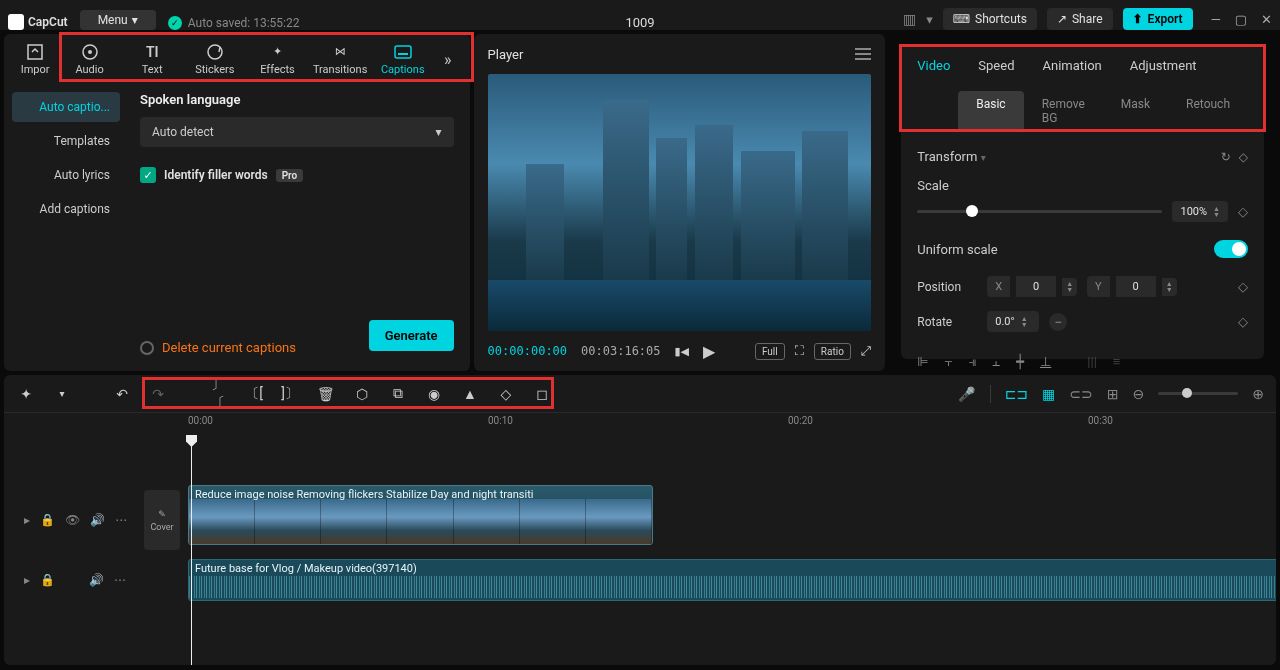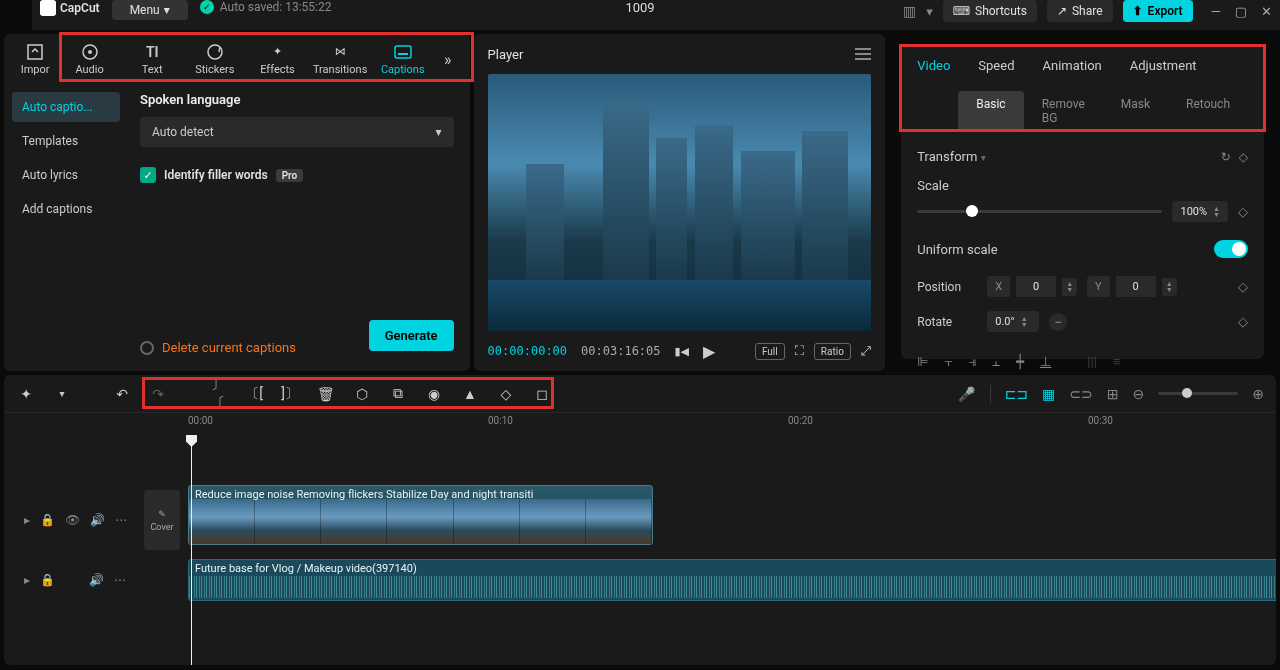--- a/index.html
+++ b/index.html
@@ -1,37 +1,37 @@
 <!DOCTYPE html>
 <html><head>
 <meta charset="utf-8">
 <style>
 * { margin:0; padding:0; box-sizing:border-box; font-family:-apple-system,BlinkMacSystemFont,"Segoe UI",Roboto,sans-serif; }
 body { background:#0a0a0a; color:#e0e0e0; font-size:13px; width:1280px; height:670px; overflow:hidden; position:relative; }
-.topbar { height:30px; background:#1a1a1a; display:flex; align-items:flex-start; padding:0 8px; gap:12px;margin-left:32px; }
+.topbar { height:30px; background:#1a1a1a; display:flex; align-items:flex-end; padding:0 8px; gap:12px; }
 .logo { display:flex; align-items:center; gap:4px; font-size:12px; font-weight:600; }
 .logo-icon { width:16px; height:16px; background:#fff; border-radius:3px; display:inline-block; }
 .menu-btn { background:#333; padding:3px 18px; border-radius:4px; font-size:12px; display:flex; align-items:center; gap:4px; cursor:pointer; }
 .autosave { display:flex; align-items:center; gap:6px; color:#888; font-size:12px; }
 .check-icon { width:14px; height:14px; background:#00d4aa; border-radius:50%; display:flex; align-items:center; justify-content:center; font-size:9px; color:#000; }
 .projname { position:absolute; left:50%; transform:translateX(-50%); font-size:13px; color:#ddd; }
 .topbar-right { margin-left:auto; display:flex; align-items:center; gap:10px; }
 .tr-btn { background:#2a2a2a; padding:4px 10px; border-radius:4px; font-size:12px; display:flex; align-items:center; gap:5px; cursor:pointer; }
 .export-btn { background:#00d4e0; color:#000; font-weight:600; }
 .wincontrols { display:flex; gap:14px; color:#aaa; font-size:13px; margin-left:8px; }
 .mainrow { display:flex; height:345px; }
 .leftpanel { width:475px; background:#1a1a1a; border-radius:6px; margin:4px; display:flex; position:relative; }
 .redbox { border:3px solid #e03030; position:absolute; pointer-events:none; z-index:50; }
 .red1 { left:55px; top:-2px; width:415px; height:50px; }
 .medianav { width:65px; height:50px; display:flex; flex-direction:column; align-items:center; justify-content:center; gap:2px; font-size:11px; color:#ccc; cursor:pointer; }
 .medianav.active { color:#00d4e0; }
 .medianav-row { display:flex; position:absolute; top:0; left:0; right:0; padding:0 8px; align-items:center; }
 .medianav-icon { width:18px; height:18px; display:flex; align-items:center; justify-content:center; }
 .chevmore { margin-left:auto; padding:0 10px; color:#ccc; cursor:pointer; font-size:16px; }
-.leftsub { width:120px; padding-top:58px; display:flex; flex-direction:column; gap:4px; padding-left:8px; padding-right:4px; }
+.leftsub { width:120px; padding-top:58px; display:flex; flex-direction:column; gap:4px; padding-left:8px; padding-right:4px;text-align:right; }
 .subitem { padding:8px 10px; border-radius:4px; font-size:12px; color:#ccc; cursor:pointer; }
 .subitem.active { background:#2a3a42; color:#00d4e0; }
 .leftcontent { flex:1; padding:58px 16px 16px 16px; display:flex; flex-direction:column; }
 .lbl { font-size:13px; font-weight:600; color:#eee; margin-bottom:10px; }
 .select { background:#2a2a2a; border-radius:4px; padding:8px 12px; font-size:12px; color:#ccc; display:flex; justify-content:space-between; align-items:center; cursor:pointer; }
 .checkrow { display:flex; align-items:center; gap:8px; margin-top:20px; font-size:12px; }
 .chkbox { width:16px; height:16px; background:#00a884; border-radius:3px; display:flex; align-items:center; justify-content:center; color:#fff; font-size:11px; }
 .probadge { background:#3a3a3a; padding:1px 6px; border-radius:3px; font-size:10px; font-weight:600; }
 .bottomrow { margin-top:auto; display:flex; justify-content:space-between; align-items:center; }
 .delcap { display:flex; align-items:center; gap:8px; color:#f97316; font-size:13px;margin-top:24px; }

